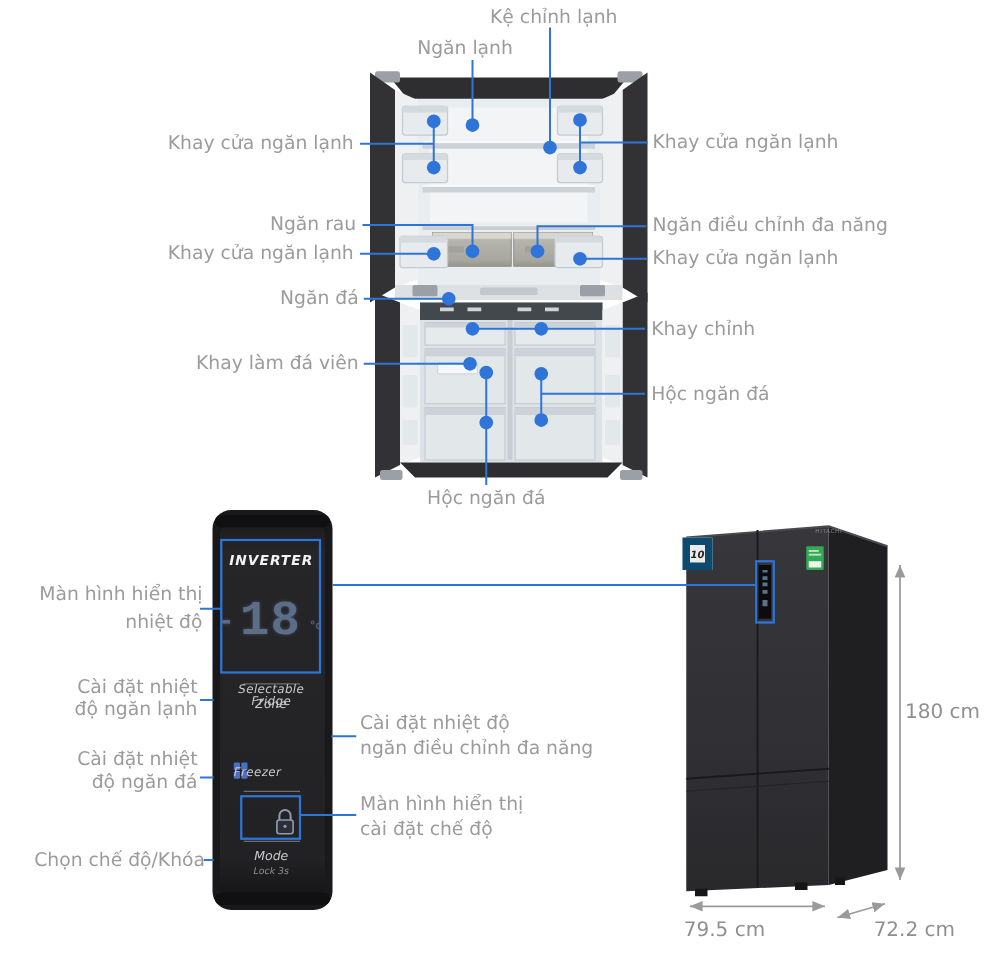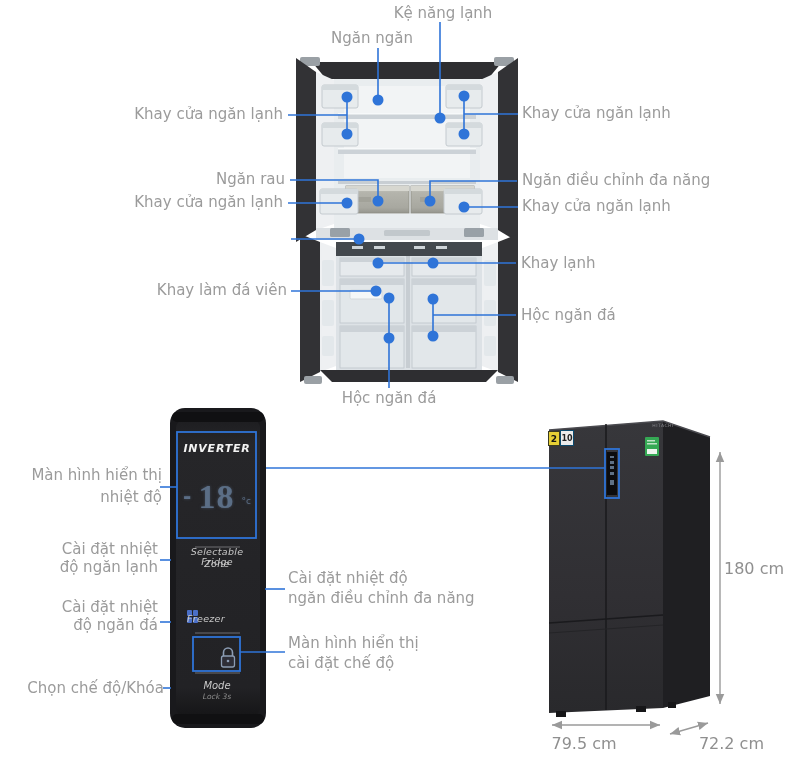--- a/index.html
+++ b/index.html
@@ -10,25 +10,25 @@
   .lbl{position:absolute;font-size:15px;line-height:18px;color:var(--label);white-space:pre-line;}
   .r{text-align:right}.c{text-align:center}
   .lh22{line-height:22px}.lh18{line-height:18px}.lh20{line-height:20px}
   .dim{position:absolute;font-size:16px;color:#8f8f8f;white-space:nowrap;}
   .ptxt{position:absolute;color:#c9c9c9;text-align:center;white-space:pre-line;font-style:italic;}
   .brandtxt{left:181px;top:442px;width:72px;font-size:11px;font-weight:bold;color:#f2f2f2;letter-spacing:.8px;}
   .keysm{font-size:9.5px;letter-spacing:.3px;}
   .disp{position:absolute;left:181px;top:479px;width:72px;display:flex;justify-content:center;align-items:flex-start;gap:7px;
         color:#5b6e86;text-shadow:0 0 3px rgba(91,110,134,.55);}
   .disp .minus{font-size:20px;font-weight:bold;line-height:34px;}
-  .disp .val{font-family:Liberation Serif, serif;font-size:34px;font-weight:bold;letter-spacing:1px;line-height:36px;}
+  .disp .val{font-family:Liberation Mono, monospace;font-size:39px;font-weight:bold;letter-spacing:1px;line-height:36px;}
   .disp .unit{font-size:9px;margin-top:17px;}
   .badge{position:absolute;display:flex;align-items:center;justify-content:center;font-weight:bold;}
   .badge2{left:548px;top:431px;width:10px;height:13px;background:#e6cf35;color:#141414;font-size:9px;border:1px solid #3a3a20;}
-  .badge10{left:560px;top:430px;width:12px;height:14px;background:#ececec;color:#222;font-size:8px;border:1px solid #0c4a6e;}
+  .badge10{left:546px;top:430px;width:12px;height:14px;background:#ececec;color:#222;font-size:8px;border:6px solid #0c4a6e;font-style:italic;}
   .hitachi{position:absolute;left:650px;top:423px;width:26px;font-size:4.5px;color:#85858a;letter-spacing:.5px;text-align:center;}
 </style>
 </head>
 <body>
 
 <div class="stage" style="--accent: #2f74d8; --label: #9b9b9b;">
 
 <svg class="art" width="800" height="766" viewBox="0 0 800 766">
   <defs>
     <linearGradient id="steel" x1="0" y1="0" x2="0" y2="1">
@@ -266,30 +266,31 @@
         <circle cx="389" cy="338" r="5.5"></circle>
   </g>
 
   <g stroke="#9a9a9a" stroke-width="1.4">
     <line x1="720" y1="452" x2="720" y2="704" marker-start="url(#arr)" marker-end="url(#arr)"></line>
     <line x1="552" y1="725" x2="660" y2="725" marker-start="url(#arr)" marker-end="url(#arr)"></line>
     <line x1="670" y1="734" x2="708" y2="723" marker-start="url(#arr)" marker-end="url(#arr)"></line>
   </g>
 </svg>
 
-<div class="lbl c" style="left:363px;top:4px;width:160px">Kệ năng lạnh</div>
-<div class="lbl c" style="left:312px;top:29px;width:120px">Ngăn ngăn</div>
+<div class="lbl c" style="left:363px;top:4px;width:160px">Kệ chỉnh lạnh</div>
+<div class="lbl c" style="left:312px;top:29px;width:120px">Ngăn lạnh</div>
 <div class="lbl r" style="left:125px;top:105px;width:158px">Khay cửa ngăn lạnh</div>
 <div class="lbl r" style="left:125px;top:170px;width:160px">Ngăn rau</div>
 <div class="lbl r" style="left:125px;top:193px;width:158px">Khay cửa ngăn lạnh</div>
 <div class="lbl" style="left:522px;top:104px;width:170px">Khay cửa ngăn lạnh</div>
 <div class="lbl" style="left:522px;top:171px;width:195px">Ngăn điều chỉnh đa năng</div>
 <div class="lbl" style="left:522px;top:197px;width:170px">Khay cửa ngăn lạnh</div>
+<div class="lbl r" style="left:127px;top:229px;width:160px">Ngăn đá</div>
 <div class="lbl r" style="left:127px;top:281px;width:160px">Khay làm đá viên</div>
-<div class="lbl" style="left:521px;top:254px;width:120px">Khay lạnh</div>
+<div class="lbl" style="left:521px;top:254px;width:120px">Khay chỉnh</div>
 <div class="lbl" style="left:521px;top:306px;width:140px">Hộc ngăn đá</div>
 <div class="lbl c" style="left:326px;top:389px;width:126px">Hộc ngăn đá</div>
 
 <div class="lbl r lh22" style="left:20px;top:464px;width:142px">Màn hình hiển thị
 nhiệt độ</div>
 <div class="lbl r lh18" style="left:20px;top:540px;width:138px">Cài đặt nhiệt
 độ ngăn lạnh</div>
 <div class="lbl r lh18" style="left:20px;top:598px;width:138px">Cài đặt nhiệt
 độ ngăn đá</div>
 <div class="lbl lh20" style="left:288px;top:568px;width:215px">Cài đặt nhiệt độ
@@ -309,16 +310,16 @@
 Zone</div>
 <div class="ptxt keysm" style="left:176px;top:613px;width:60px">Freezer</div>
 <div class="ptxt" style="left:181px;top:680px;width:72px;font-size:10px">Mode</div>
 <div class="ptxt" style="left:181px;top:692px;width:72px;font-size:7.5px;color:#8f8f8f">Lock 3s</div>
 
 <div class="badge badge2">2</div>
 <div class="badge badge10">10</div>
 <div class="hitachi">HITACHI</div>
 
 <div class="dim" style="left:724px;top:559px">180 cm</div>
-<div class="dim c" style="left:547px;top:734px;width:74px;text-align:center">79.5 cm</div>
+<div class="dim c" style="left:547px;top:734px;width:74px;text-align:left">79.5 cm</div>
 <div class="dim c" style="left:688px;top:734px;width:76px;text-align:right">72.2 cm</div>
 
 </div>
 
 </body></html>

